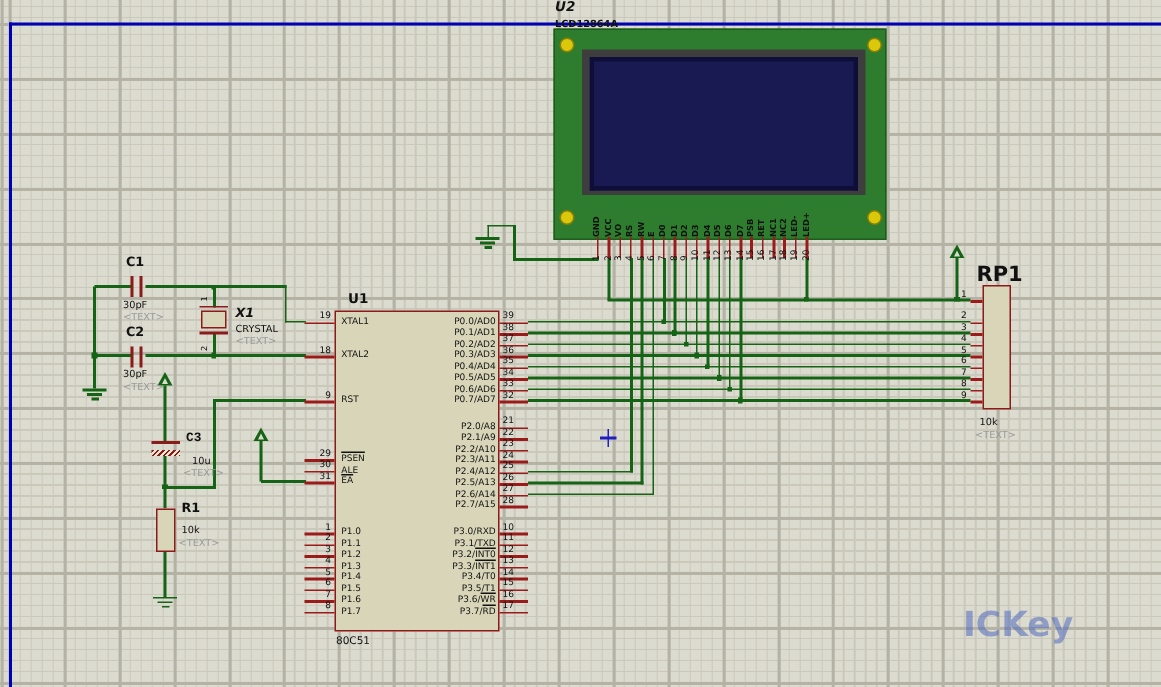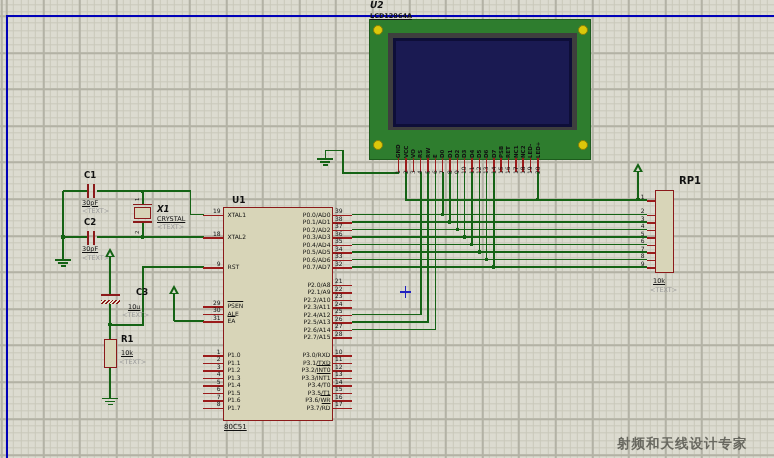--- a/index.html
+++ b/index.html
@@ -23,21 +23,21 @@
   }
   .abs{position:absolute;}
   .w{position:absolute;background:var(--wire);}
   .h{height:1.6px;} .v{width:1.6px;}
   .sb{position:absolute;background:var(--sheet);}
   .dot{position:absolute;width:3.2px;height:3.2px;background:var(--wire);}
   .plateV{position:absolute;background:var(--cborder);width:2px;height:14px;}
   .plateH{position:absolute;background:var(--cborder);}
   .box{position:absolute;background:var(--fill);border:1.6px solid var(--cborder);box-sizing:border-box;}
   .lbl{position:absolute;font-size:8.5px;font-weight:bold;white-space:nowrap;}
-  .val{position:absolute;font-size:6.5px;white-space:nowrap;text-decoration:underline;}
+  .val{position:absolute;font-size:6.5px;white-space:nowrap;}
   .gtx{position:absolute;font-size:6.5px;color:var(--gray);white-space:nowrap;}
   
   .gbar{position:absolute;background:var(--wire);height:1.6px;}
   
   .tri{position:absolute;width:0;height:0;border-left:5.5px solid transparent;border-right:5.5px solid transparent;border-bottom:9px solid var(--wire);}
   .triin{position:absolute;width:0;height:0;border-left:2.5px solid transparent;border-right:2.5px solid transparent;border-bottom:4.5px solid var(--bg);margin-left:-2.5px;margin-top:3.5px;}
   
   .pincol{position:absolute;}
   .prow{position:relative;height:7.5px;}
   .prow .st{position:absolute;left:0;right:0;top:5.5px;height:1.6px;background:var(--pin);}
@@ -520,21 +520,21 @@
       <div class="nm"><span>P3.1/TXD</span><span class="ov"></span></div>
       <div class="nm"><span>P3.2/</span><span class="ov">INT0</span></div>
       <div class="nm"><span>P3.3/</span><span class="ov">INT1</span></div>
       <div class="nm"><span>P3.4/T0</span><span class="ov"></span></div>
       <div class="nm"><span>P3.5/T1</span><span class="ov"></span></div>
       <div class="nm"><span>P3.6/</span><span class="ov">WR</span></div>
       <div class="nm"><span>P3.7/</span><span class="ov">RD</span></div>
     </div>
 
   <div class="box" style="left:655px;top:189.5px;width:19px;height:83px;"></div>
-  <div class="lbl" style="left:651px;top:175px;font-size:10px;margin-left:28px;">RP1</div>
+  <div class="lbl" style="left:651px;top:175px;font-size:14px;">RP1</div>
   <div class="val" style="left:653px;top:277px;">10k</div>
   <div class="gtx" style="left:650px;top:285.5px;">&lt;TEXT&gt;</div>
   <div class="rpcol" style="left:628px;top:194.5px;">
 
   <div class="prow">
         <span class="nL">1</span>
         <i class="st"></i>
       </div>
     </div>
   <div class="rpcol" style="left:628px;top:209px;">
@@ -588,29 +588,29 @@
   <div class="plateH" style="left:133px;top:220.8px;width:19px;height:1.8px;"></div>
   <div class="box" style="left:134px;top:207px;width:17px;height:12px;border-width:1.2px;"></div>
   <div class="rot" style="left:134px;top:201px;">1</div>
   <div class="rot" style="left:134px;top:234px;">2</div>
   <div class="lbl" style="left:157px;top:204px;font-style:italic;">X1</div>
   <div class="val" style="left:157px;top:214.5px;">CRYSTAL</div>
   <div class="gtx" style="left:157px;top:223px;">&lt;TEXT&gt;</div>
 
   <div class="plateH" style="left:101px;top:293.5px;width:18.5px;height:2.8px;"></div>
   <div class="plateH" style="left:101px;top:299.8px;width:18.5px;height:4.2px;background:repeating-linear-gradient(135deg,var(--cborder) 0,var(--cborder) 1.2px,#e9e6d2 1.2px,#e9e6d2 2.6px);"></div>
-  <div class="lbl" style="left:136px;top:287px;">C3</div>
+  <div class="lbl" style="left:124px;top:287px;font-family:Liberation Mono, monospace;">C3</div>
   <div class="val" style="left:128px;top:302.5px;">10u</div>
   <div class="gtx" style="left:122px;top:311px;">&lt;TEXT&gt;</div>
 
   <div class="box" style="left:103.5px;top:338.5px;width:13px;height:29.5px;"></div>
   <div class="lbl" style="left:121px;top:334px;">R1</div>
   <div class="val" style="left:121px;top:349px;">10k</div>
   <div class="gtx" style="left:119px;top:357.5px;">&lt;TEXT&gt;</div>
 
   <div>
     <div class="abs" style="left:399.5px;top:291.3px;width:11.5px;height:1.4px;background:var(--origin);"></div>
     <div class="abs" style="left:404.6px;top:286.2px;width:1.4px;height:11.6px;background:var(--origin);"></div>
   </div>
 
-  <div class="wm" style="left:617px;top:435px;font-size:13.5px;letter-spacing:1px;color:rgba(98,98,90,0.95);">射频和天线设计专家</div>
+  <div class="wm" style="left:642px;top:404px;font-size:23px;color:rgba(80,105,190,0.55);">ICKey</div>
 
 </div>
 
 </body></html>

